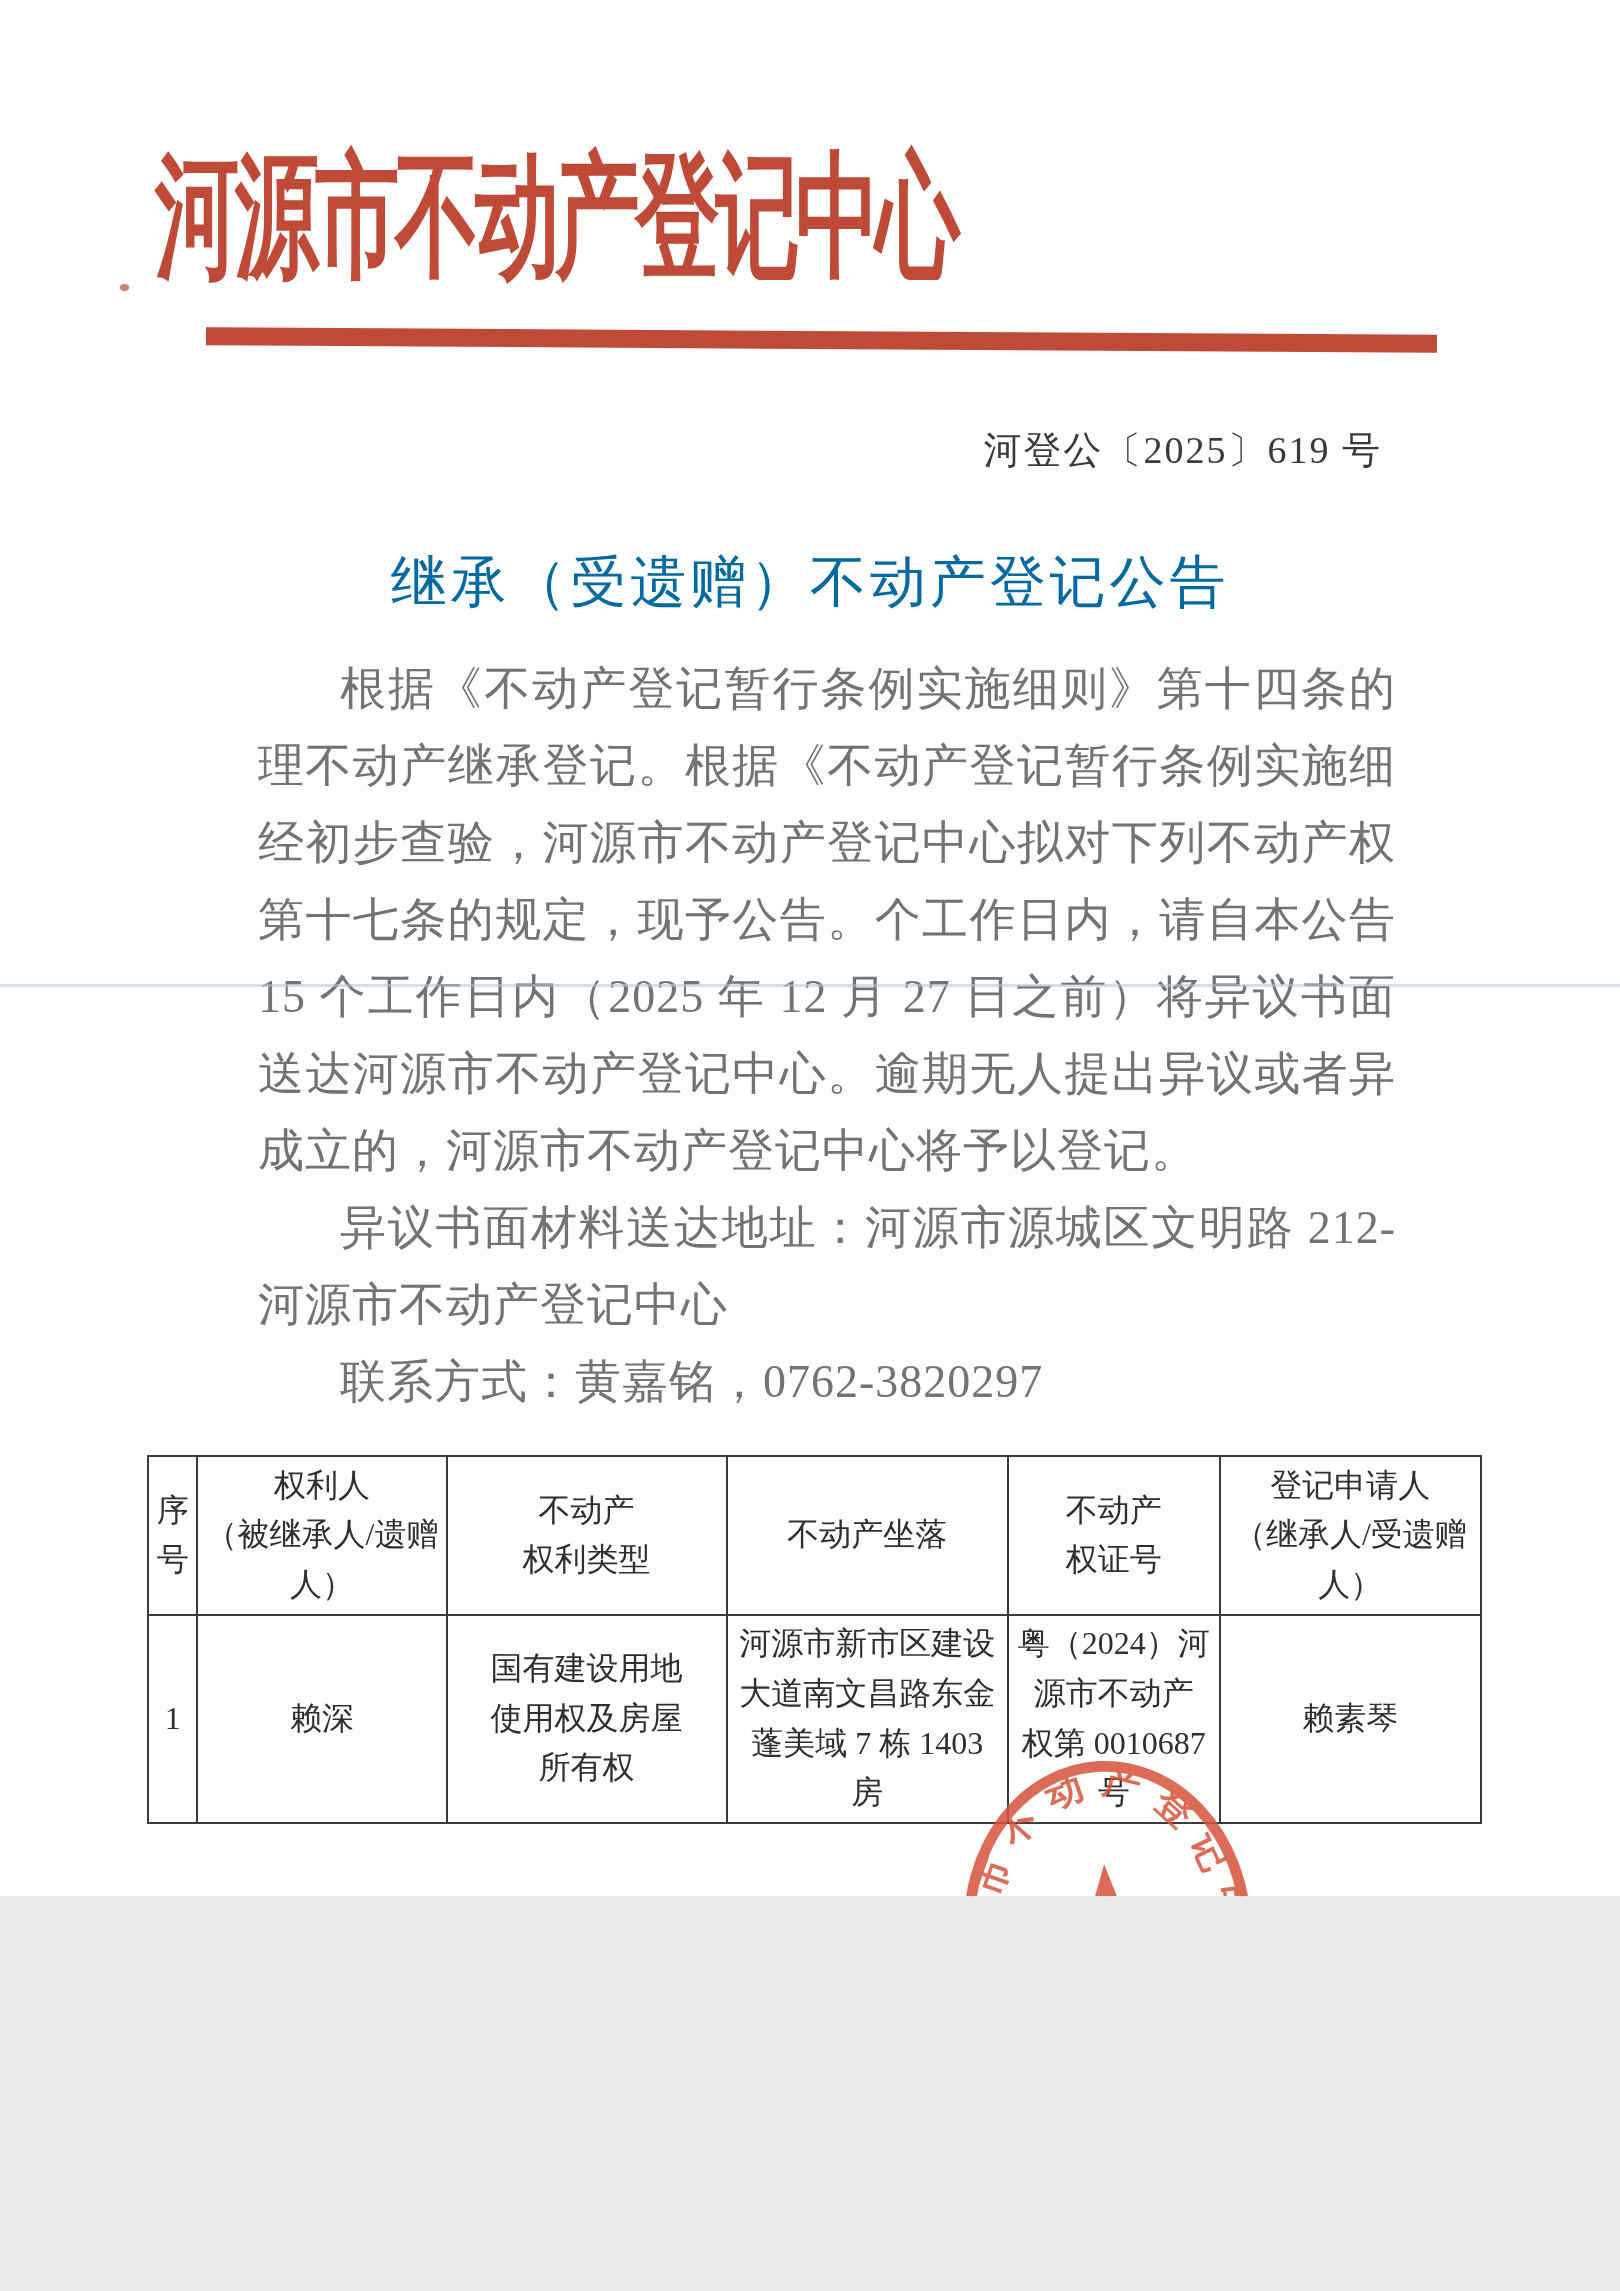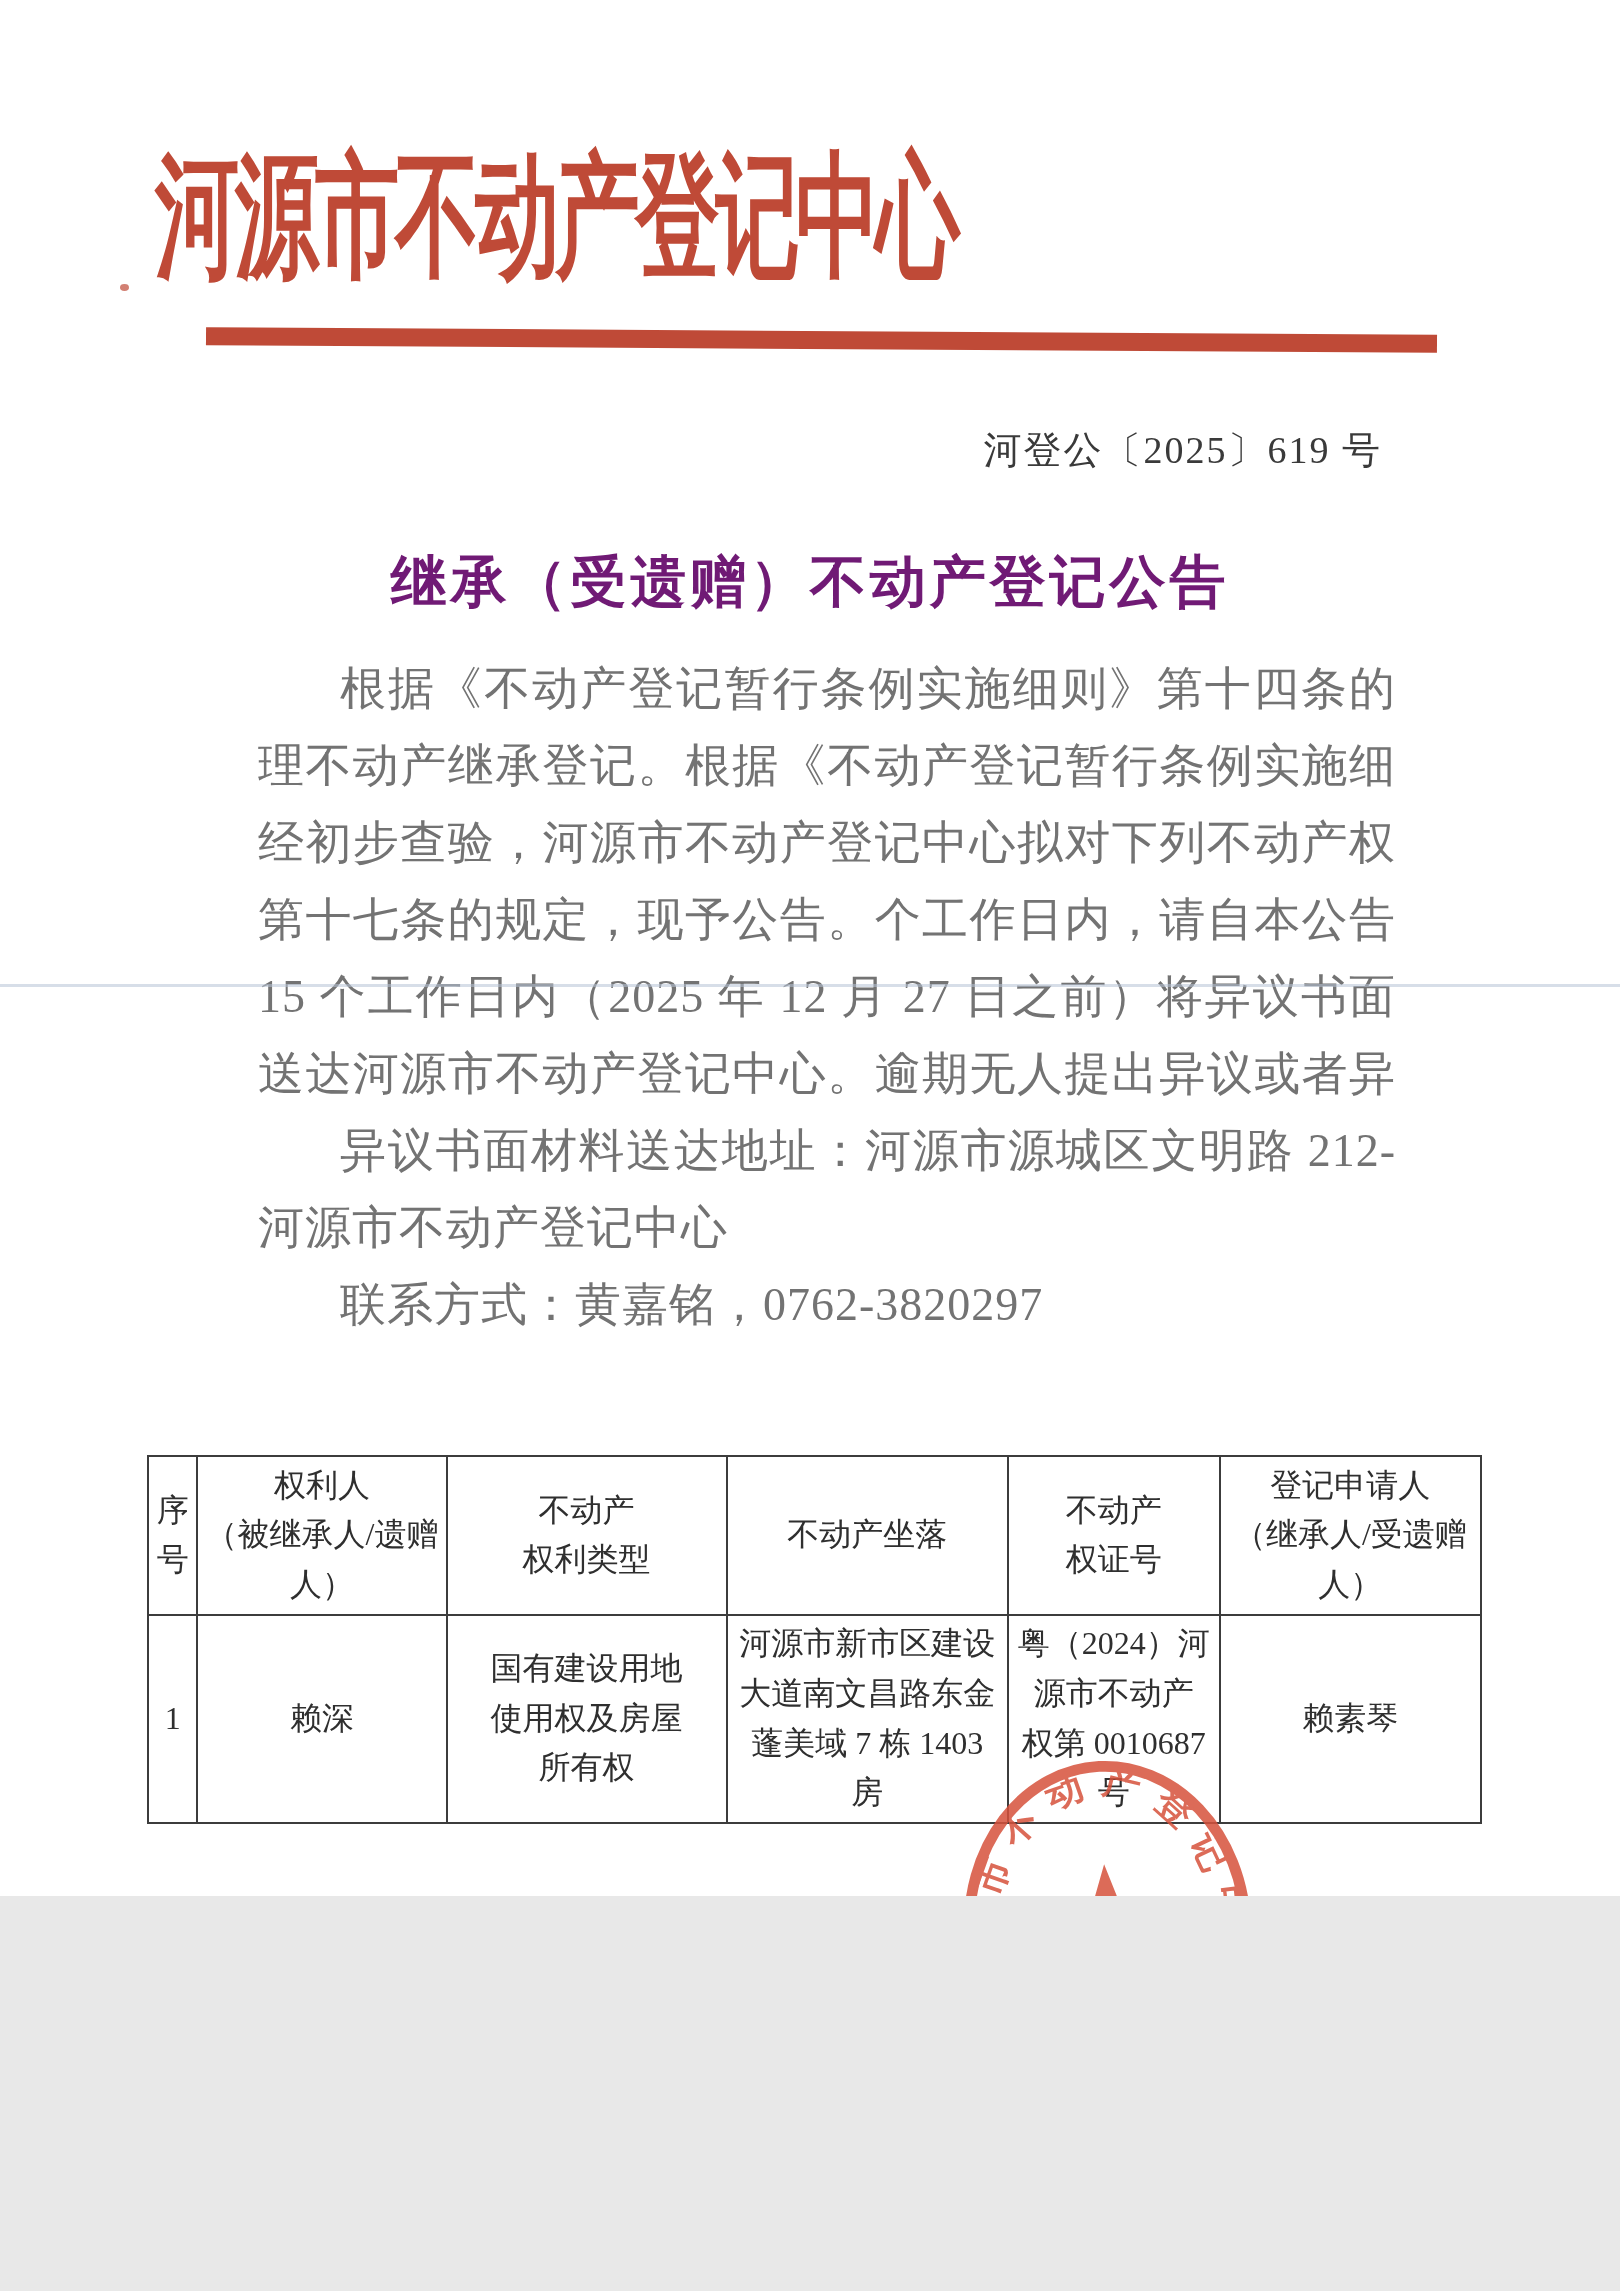--- a/index.html
+++ b/index.html
@@ -30,21 +30,21 @@
     transform:rotate(0.35deg);
   }
   .doc-number{
     position:absolute;top:425px;right:238px;
     font-size:38px;color:#3a3a3a;
     letter-spacing:2px;white-space:nowrap;
   }
   .notice-title{
     position:absolute;left:0;top:545px;width:1620px;
     text-align:center;
-    font-size:56px;font-weight:bold;color:#701a75;
+    font-size:56px;font-weight:normal;color:#0369a1;
     letter-spacing:3.9px;white-space:nowrap;
   }
   
   .body-block{
     position:absolute;left:258px;top:650px;
     width:1138px;
     font-size:46px;color:#737373;
   }
   .body-line{
     height:77px;line-height:77px;
@@ -125,20 +125,21 @@
 
   <div class="notice-title">继承（受遗赠）不动产登记公告</div>
 
   <div class="body-block">
       <div class="body-line indent full">根据《不动产登记暂行条例实施细则》第十四条的规定，</div>
       <div class="body-line full">理不动产继承登记。根据《不动产登记暂行条例实施细则》</div>
       <div class="body-line full">经初步查验，河源市不动产登记中心拟对下列不动产权利办</div>
       <div class="body-line full">第十七条的规定，现予公告。个工作日内，请自本公告之日起</div>
       <div class="body-line full">15 个工作日内（2025 年 12 月 27 日之前）将异议书面材料</div>
       <div class="body-line full">送达河源市不动产登记中心。逾期无人提出异议或者异议不</div>
+      <div class="body-line">成立的，河源市不动产登记中心将予以登记。</div>
       <div class="body-line indent full">异议书面材料送达地址：河源市源城区文明路 212-5 号</div>
       <div class="body-line">河源市不动产登记中心</div>
       <div class="body-line indent">联系方式：黄嘉铭，0762-3820297</div>
     </div>
 
   <div class="artifact-hline"></div>
 
   <table class="reg-table">
     <colgroup>
         <col style="width: 3.7%;">

